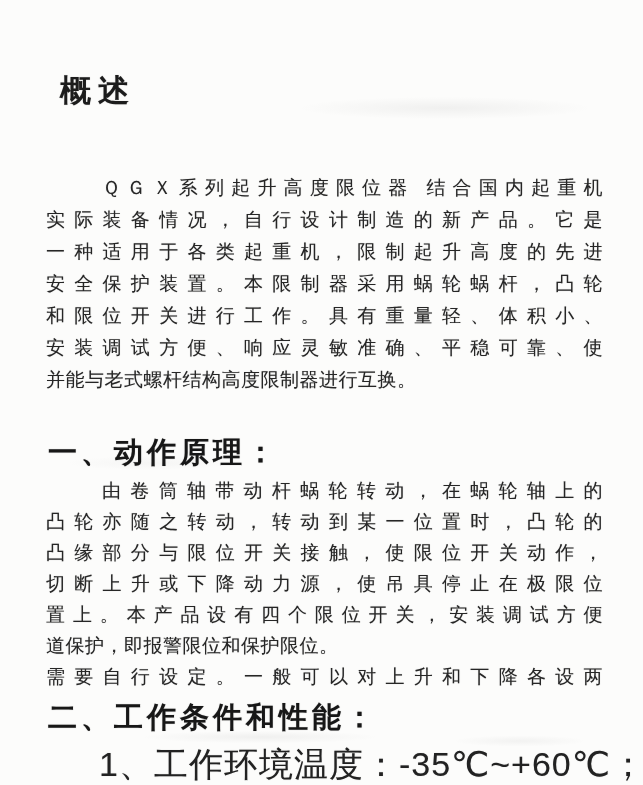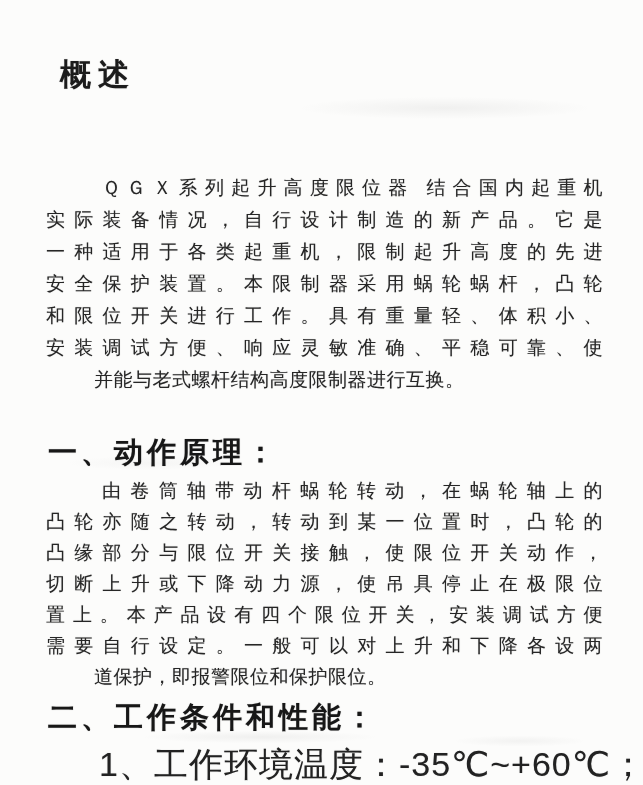--- a/index.html
+++ b/index.html
@@ -17,21 +17,21 @@
       radial-gradient(ellipse 170px 9px at 260px 737px, rgba(80,80,80,0.07), rgba(0,0,0,0) 70%),
       radial-gradient(ellipse 95px 8px at 520px 741px, rgba(80,80,80,0.06), rgba(0,0,0,0) 70%),
       radial-gradient(ellipse 120px 10px at 150px 463px, rgba(80,80,80,0.04), rgba(0,0,0,0) 70%),
       #fcfcfb;
     font-family: "Liberation Serif", "DejaVu Serif", serif;
     color: #262626;
   }
   .doc-title {
     position: absolute;
     left: 60px;
-    top: 54px;
+    top: 70px;
     font-family: Liberation Mono, monospace;
     font-size: 31px;
     font-weight: bold;
     letter-spacing: 7px;
     color: #1c1c1c;
     text-shadow: 0 0 1px rgba(30,30,30,0.35);
   }
   .para {
     position: absolute;
     left: 46px;
@@ -49,21 +49,20 @@
     letter-spacing: 0.5px;
     white-space: nowrap;
     text-shadow: 0 0 1px rgba(40,40,40,0.3);
   }
   .tline.indent {
     padding-left: 56px;
     width: 501px;
   }
   .tline.lastline {
     text-align-last: left;
-    margin-left: 48px;
   }
   .sec-heading {
     position: absolute;
     left: 48px;
     font-family: "Liberation Sans", "DejaVu Sans", sans-serif;
     font-size: 29px;
     font-weight: bold;
     letter-spacing: 4px;
     color: #171717;
     white-space: nowrap;
@@ -101,21 +100,21 @@
   </div>
 
   <div class="sec-heading sec-heading-1">一、动作原理：</div>
 
   <div class="para para-2">
     <div class="tline indent">由卷筒轴带动杆蜗轮转动，在蜗轮轴上的</div>
     <div class="tline">凸轮亦随之转动，转动到某一位置时，凸轮的</div>
     <div class="tline">凸缘部分与限位开关接触，使限位开关动作，</div>
     <div class="tline">切断上升或下降动力源，使吊具停止在极限位</div>
     <div class="tline">置上。本产品设有四个限位开关，安装调试方便</div>
+    <div class="tline lastline">道保护，即报警限位和保护限位。</div>
     <div class="tline">需要自行设定。一般可以对上升和下降各设两</div>
-    <div class="tline lastline">道保护，即报警限位和保护限位。</div>
   </div>
 
   <div class="sec-heading sec-heading-2">二、工作条件和性能：</div>
 
   <div class="list-item">1、工作环境温度：-35℃~+60℃；</div>
 
 </div>
 
 </body></html>

